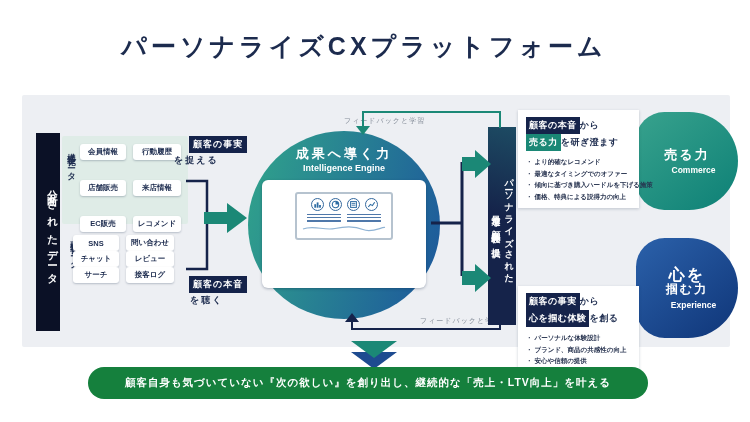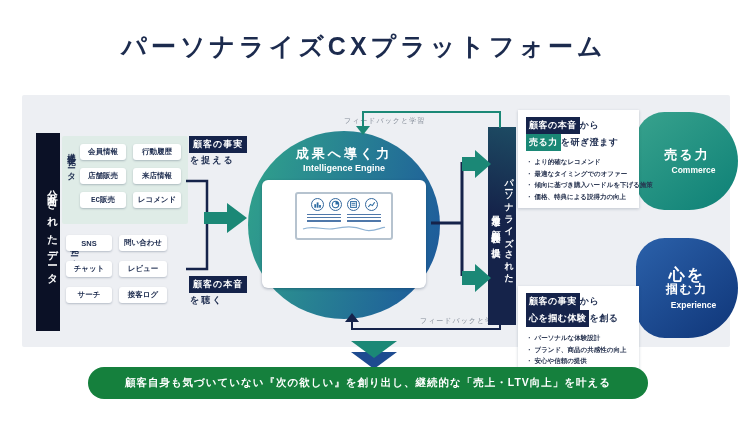--- a/index.html
+++ b/index.html
@@ -17,22 +17,22 @@
 
   .axis-bar { position:absolute; left:36px; top:133px; width:24px; height:198px;
               background:#0b1126; color:#fff; font-size:10.5px; font-weight:bold;
               letter-spacing:5px; text-align:center; }
   .axis-bar .vtext { width:100%; height:100%; text-align:center; }
 
   .mint { position:absolute; left:62px; top:136px; width:126px; height:88px; background:#dfece7; border-radius:2px; }
 
   .group-label { position:absolute; font-size:8.5px; font-weight:bold; color:#1c2b4e; letter-spacing:2px; }
   .chips { position:absolute; display:grid; grid-template-columns:46px 48px; grid-auto-rows:16px; column-gap:7px; }
-  .chips.struct { left:80px; top:144px; row-gap:8px;font-family:Liberation Mono, monospace; }
-  .chips.unstruct { left:66px; top:235px; row-gap:10px; }
+  .chips.struct { left:80px; top:144px; row-gap:20px; }
+  .chips.unstruct { left:73px; top:235px; }
   .chip { background:#fff; border-radius:3px; box-shadow:0 1px 2px rgba(20,40,70,.25);
           font-size:7.5px; font-weight:bold; color:#1c2b4e;
           display:flex; align-items:center; justify-content:center; }
 
   .tag { position:absolute; background:#15234a; color:#fff; font-size:9px; font-weight:bold;
          letter-spacing:1px; padding:2px 4px; }
   .tag-suffix { position:absolute; font-size:9px; font-weight:bold; color:#1c2b4e; letter-spacing:2px; }
 
   .circle { position:absolute; left:248px; top:131px; width:192px; height:188px; border-radius:50%;
             background:linear-gradient(105deg,#2f9e8c 8%,#1e5c9b 92%); }
@@ -114,21 +114,21 @@
   <div class="chips unstruct">
     <div class="chip">SNS</div>
     <div class="chip">問い合わせ</div>
     <div class="chip">チャット</div>
     <div class="chip">レビュー</div>
     <div class="chip">サーチ</div>
     <div class="chip">接客ログ</div>
   </div>
 
   <div class="tag" style="left:189px; top:136px;">顧客の事実</div>
-  <div class="tag-suffix" style="left:190px; top:154px;">を捉える</div>
+  <div class="tag-suffix" style="left:174px; top:154px;">を捉える</div>
   <div class="tag" style="left:189px; top:276px;">顧客の本音</div>
   <div class="tag-suffix" style="left:190px; top:294px;">を聴く</div>
 
   <div class="circle">
     <div class="engine-title">成果へ導く力</div>
     <div class="engine-sub">Intelligence Engine</div>
     <div class="engine-box">
       <div class="dash">
         <div class="dash-icons">
           <span>

